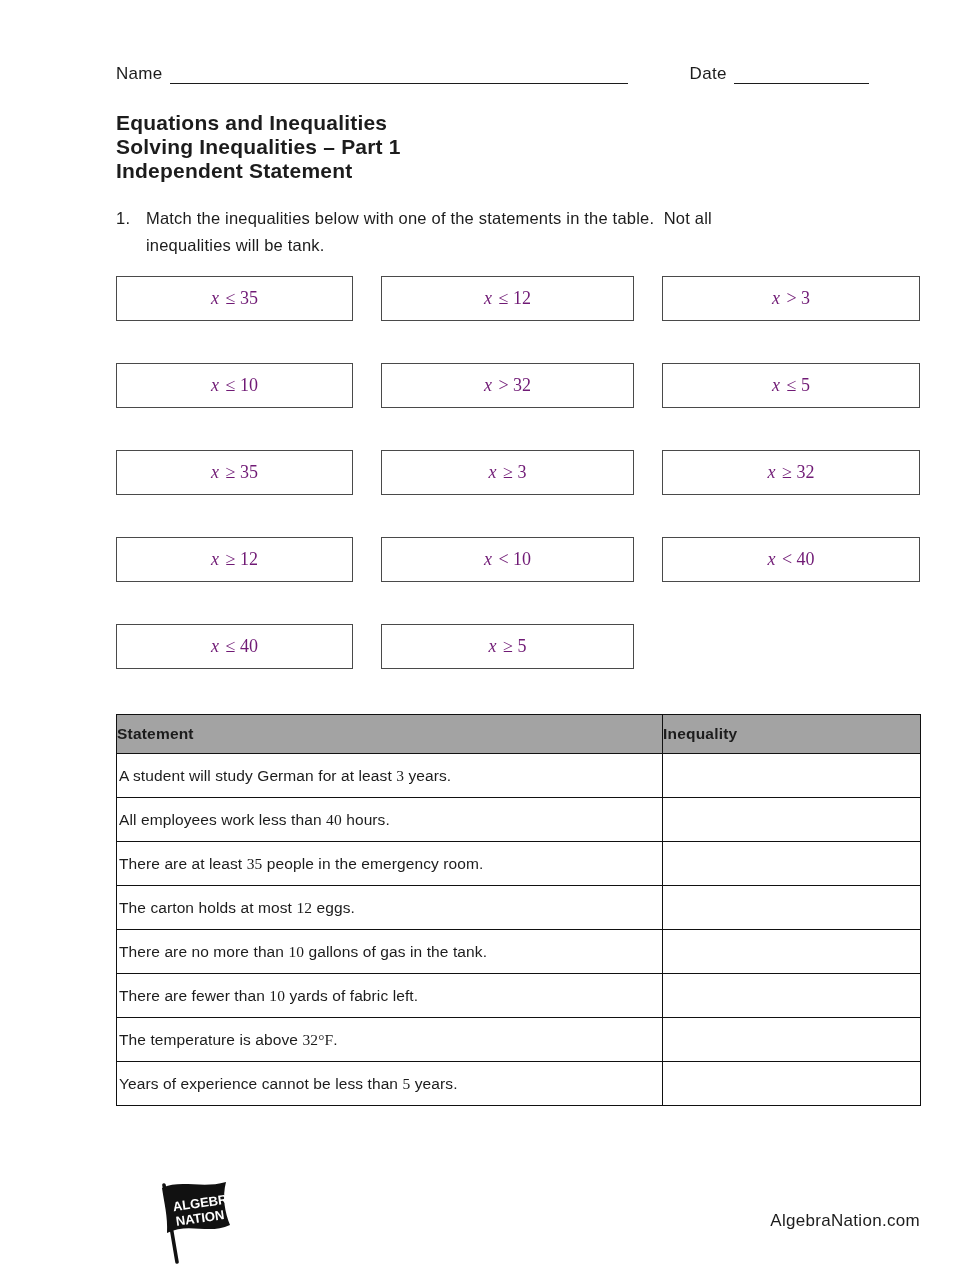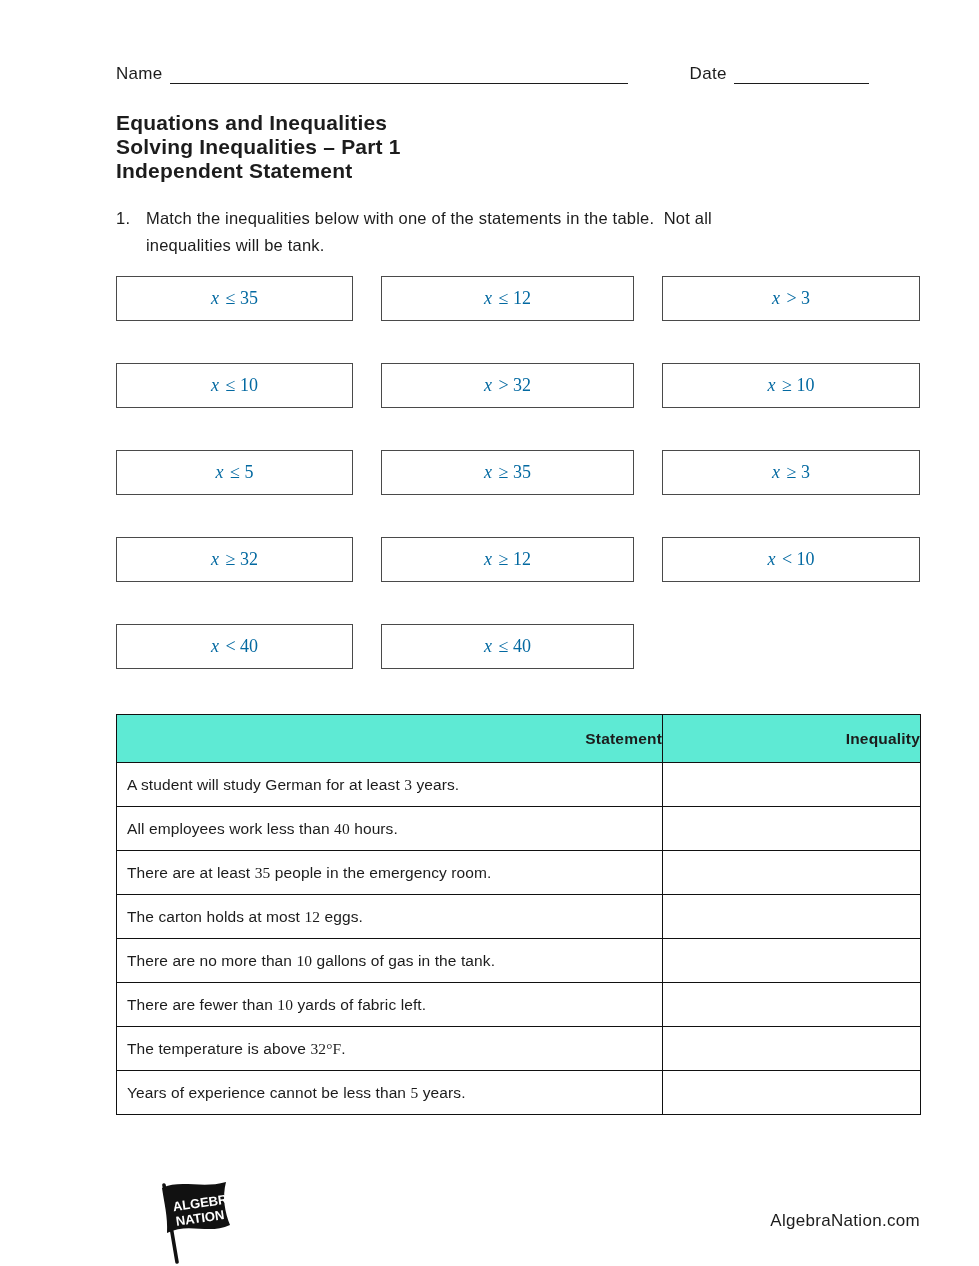--- a/index.html
+++ b/index.html
@@ -78,52 +78,52 @@
     height: 45px;
     border: 1.5px solid #4a4a4a;
     background: #ffffff;
     display: flex;
     align-items: center;
     justify-content: center;
   }
   .math {
     font-family: "Liberation Serif", "DejaVu Serif", serif;
     font-size: 18px;
-    color: #0369a1;
+    color: #701a75;
   }
   .math i { font-style: italic; padding-right: 2px; }
 
   
   .match-table {
     position: absolute;
     top: 714px;
     left: 0;
     width: 804px;
     border-collapse: collapse;
     table-layout: fixed;
   }
   .match-table th, .match-table td {
     border: 1.5px solid #111111;
   }
   .match-table th {
-    height: 48px;
-    background: #5eead4;
+    height: 39px;
+    background: #a3a3a3;
     font-size: 15.5px;
     font-weight: bold;
     letter-spacing: 0.2px;
-    text-align: right;
+    text-align: left;
     vertical-align: middle;
   }
   .match-table td {
     height: 44px;
     font-size: 15.5px;
     letter-spacing: 0.1px;
     vertical-align: middle;
   }
-  .match-table td.statement-cell { padding-left: 10px; }
+  .match-table td.statement-cell { padding-left: 2px; }
   .col-statement { width: 546px; }
   .col-inequality { width: 258px; }
   .num { font-family: "Liberation Serif", "DejaVu Serif", serif; }
 
   
   .logo {
     position: absolute;
     left: 150px;
     top: 1178px;
     width: 92px;
@@ -178,23 +178,20 @@
       <div class="ineq-box">
           <span class="math"><i>x</i> &gt; 3</span>
         </div>
       <div class="ineq-box">
           <span class="math"><i>x</i> ≤ 10</span>
         </div>
       <div class="ineq-box">
           <span class="math"><i>x</i> &gt; 32</span>
         </div>
       <div class="ineq-box">
-          <span class="math"><i>x</i> ≥ 10</span>
-        </div>
-      <div class="ineq-box">
           <span class="math"><i>x</i> ≤ 5</span>
         </div>
       <div class="ineq-box">
           <span class="math"><i>x</i> ≥ 35</span>
         </div>
       <div class="ineq-box">
           <span class="math"><i>x</i> ≥ 3</span>
         </div>
       <div class="ineq-box">
           <span class="math"><i>x</i> ≥ 32</span>
@@ -203,20 +200,23 @@
           <span class="math"><i>x</i> ≥ 12</span>
         </div>
       <div class="ineq-box">
           <span class="math"><i>x</i> &lt; 10</span>
         </div>
       <div class="ineq-box">
           <span class="math"><i>x</i> &lt; 40</span>
         </div>
       <div class="ineq-box">
           <span class="math"><i>x</i> ≤ 40</span>
+        </div>
+      <div class="ineq-box">
+          <span class="math"><i>x</i> ≥ 5</span>
         </div>
     </div>
 
     <table class="match-table">
       <colgroup>
           <col class="col-statement">
           <col class="col-inequality">
         </colgroup>
       <thead>
         <tr>

